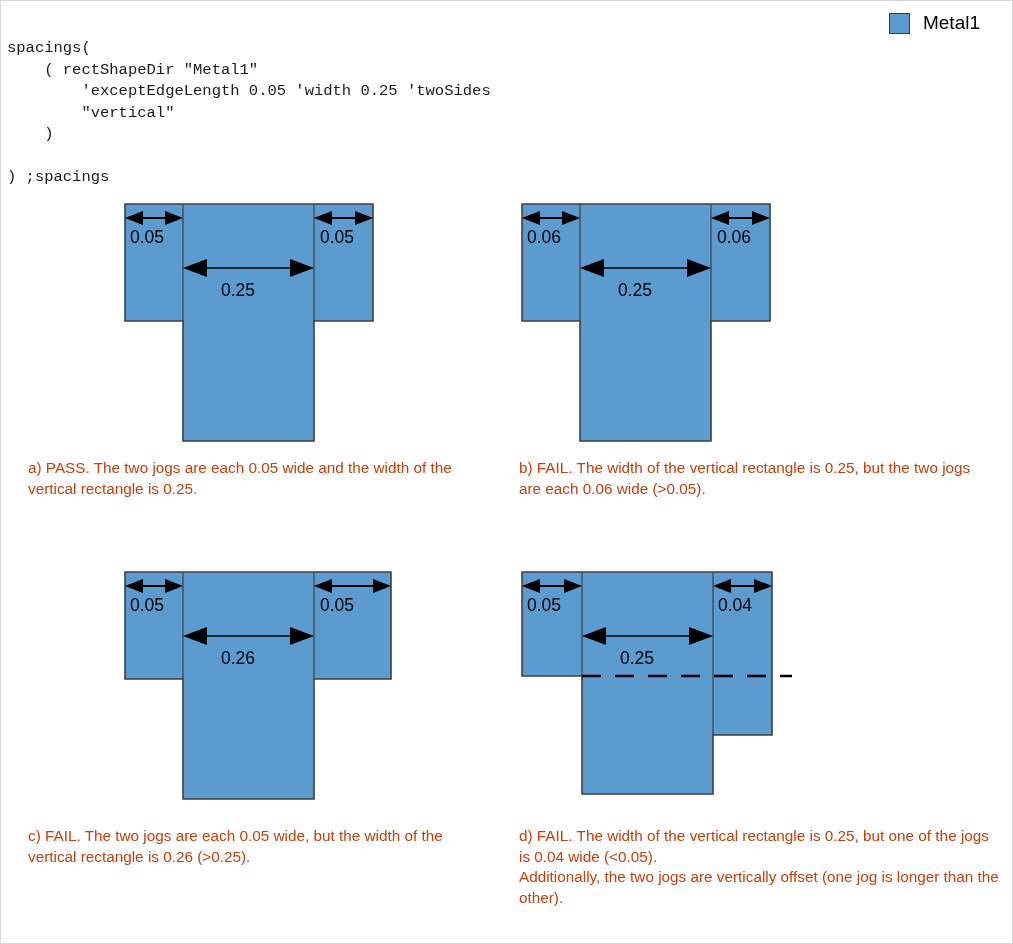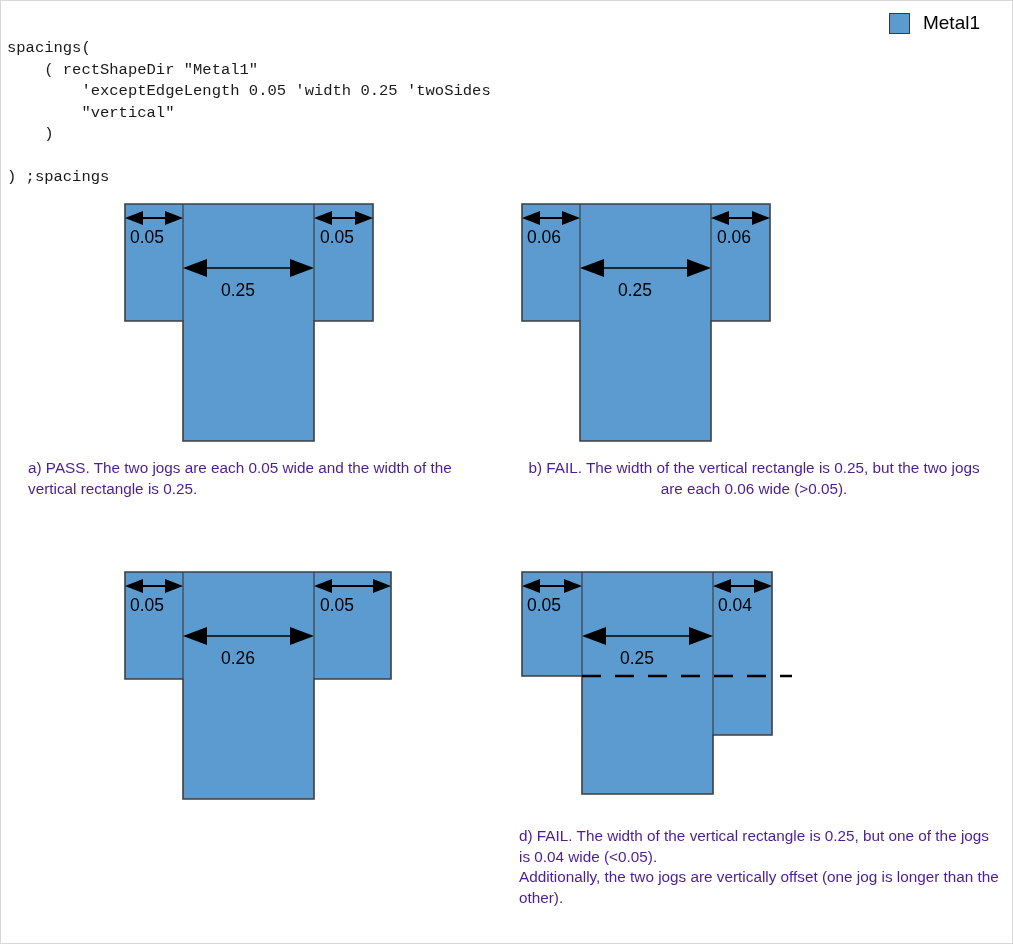--- a/index.html
+++ b/index.html
@@ -68,27 +68,27 @@
     width: 506px;
     position: relative;
   }
   .fig-svg-wrap {
     height: 268px;
     position: relative;
   }
   .fig-caption {
     font-size: 15.3px;
     line-height: 20.5px;
-    color: #4c1d95;
+    color: #c2410c;
     margin: 0 0 0 0;
     padding: 0 14px 0 0;
     white-space: pre-line;
   }
   .cap-a { position: absolute; left: 27px; top: 272px; width: 460px; }
-  .cap-b { position: absolute; left: 12px; top: 272px; width: 470px; text-align: center; }
+  .cap-b { position: absolute; left: 12px; top: 272px; width: 470px; }
   .cap-c { position: absolute; left: 27px; top: 272px; width: 460px; }
   .cap-d { position: absolute; left: 12px; top: 272px; width: 480px; }
 
   .row-two { margin-top: 100px; }
 
   svg { display: block; }
   .dim-text {
     font-family: "Liberation Sans", sans-serif;
     font-size: 17.5px;
     fill: #000;
@@ -200,20 +200,21 @@
             <text class="dim-text" x="319" y="57">0.05</text>
           </g>
           <g>
             <line x1="188" y1="82" x2="307" y2="82" stroke="#000" stroke-width="1.6"></line>
             <polygon points="182,82 206,73 206,91" fill="#000"></polygon>
             <polygon points="313,82 289,73 289,91" fill="#000"></polygon>
             <text class="dim-text" x="220" y="110">0.26</text>
           </g>
         </svg>
       </div>
+      <p class="fig-caption cap-c">c) FAIL. The two jogs are each 0.05 wide, but the width of the vertical rectangle is 0.26 (&gt;0.25).</p>
     </div>
 
     <div class="fig-cell">
       <div class="fig-svg-wrap">
         <svg width="400" height="268" viewBox="0 0 400 268">
           <g>
             <path d="M15,18 L265,18 L265,181 L206,181 L206,240 L75,240 L75,122 L15,122 Z" fill="#5b9bd0" stroke="#3f3f3f" stroke-width="1.6"></path>
             <line x1="75" y1="18" x2="75" y2="122" stroke="#3f3f3f" stroke-width="1.2"></line>
             <line x1="206" y1="18" x2="206" y2="181" stroke="#3f3f3f" stroke-width="1.2"></line>
           </g>

